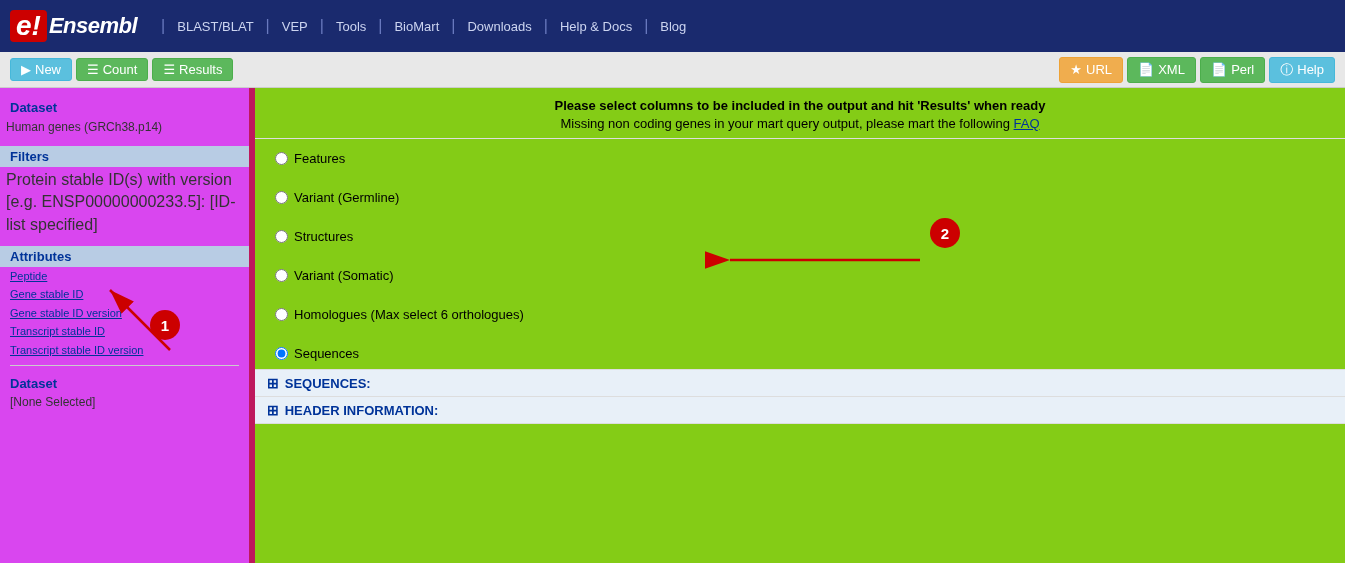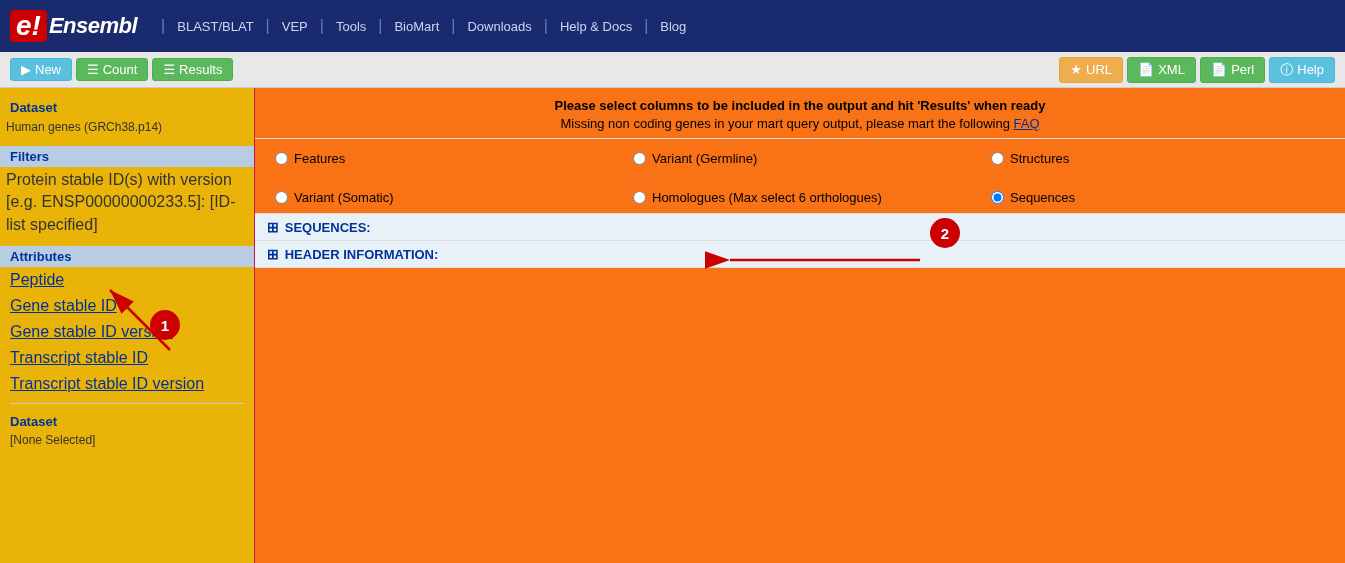--- a/index.html
+++ b/index.html
@@ -89,22 +89,22 @@
     
     .main-layout {
       display: flex;
       height: calc(563px - 52px - 36px);
     }
 
     
     .sidebar {
       width: 255px;
       min-width: 255px;
-      border-right: 1px solid #be185d;
-      background: #eab308;
+      border-right: 6px solid #be185d;
+      background: #d946ef;
       padding: 8px 0;
       overflow-y: auto;
     }
     .sidebar-section-title {
       color: #003399;
       font-weight: bold;
       font-size: 13px;
       padding: 4px 10px 2px 10px;
     }
     .sidebar-item {
@@ -124,21 +124,21 @@
       font-size: 13px;
       padding: 3px 10px;
       margin-top: 8px;
       cursor: pointer;
     }
     .sidebar-section-header.attributes {
       background: #b8cce4;
     }
     .sidebar-attr-item {
       padding: 1px 10px;
-      font-size: 16px;
+      font-size: 11px;
       color: #003399;
       cursor: pointer;
       text-decoration: underline;
       line-height: 1.5;
     }
     .sidebar-divider {
       border: none;
       border-top: 1px solid #ccc;
       margin: 6px 10px;
     }
@@ -146,21 +146,21 @@
       padding: 2px 10px;
       font-size: 12px;
       color: #333;
     }
 
     
     .content {
       flex: 1;
       padding: 0;
       overflow-y: auto;
-      background: #f97316;
+      background: #84cc16;
     }
     .content-header {
       text-align: center;
       padding: 10px 20px 4px;
       border-bottom: 1px solid #ddd;
     }
     .content-header p {
       font-size: 13px;
       margin-bottom: 3px;
     }
@@ -170,21 +170,21 @@
     .faq-link {
       color: #003399;
       text-decoration: underline;
       cursor: pointer;
     }
 
     
     .radio-section {
       padding: 12px 20px 8px;
       display: grid;
-      grid-template-columns: 1fr 1fr 1fr;
+      grid-template-columns: 1fr;
       row-gap: 6px;
       column-gap: 20px;
       border-bottom: 1px solid #ddd;
       gap: 24px;
     }
     .radio-item {
       display: flex;
       align-items: center;
       gap: 6px;
       font-size: 13px;

